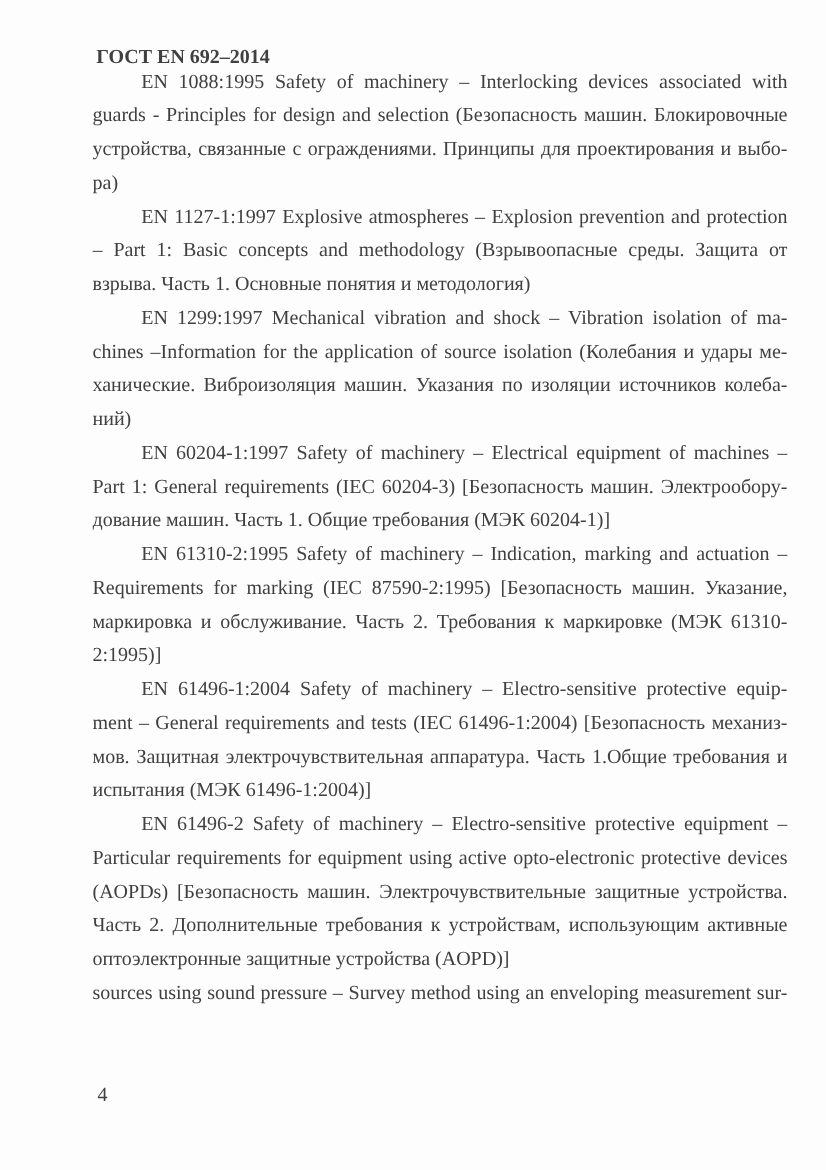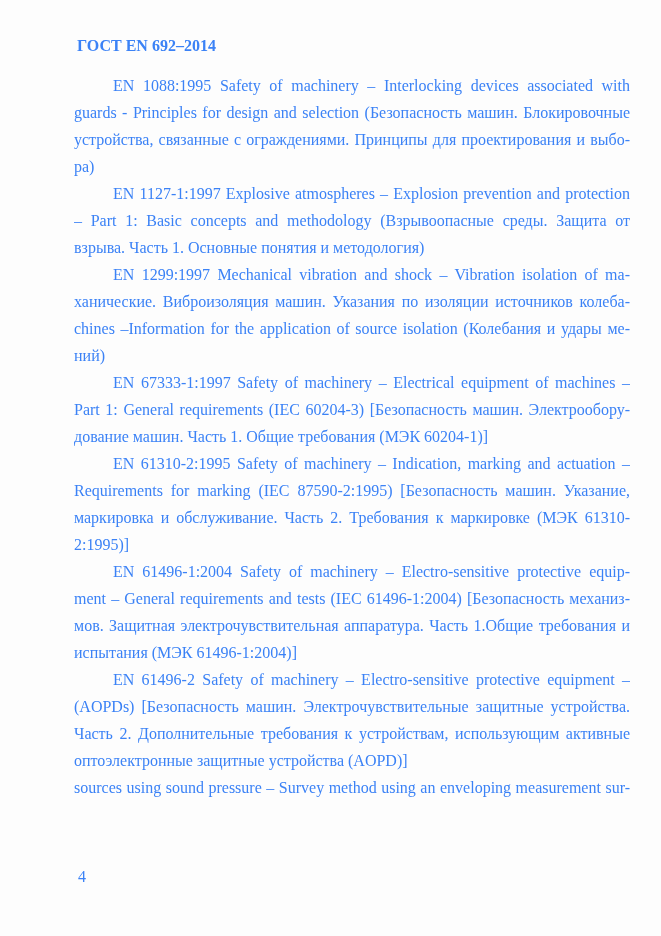--- a/index.html
+++ b/index.html
@@ -6,39 +6,38 @@
     margin: 0;
     padding: 0;
     background: #fbfbfb;
   }
   .page {
     position: relative;
     width: 661px;
     height: 936px;
     background: #fdfdfd;
     font-family: "Liberation Serif", "DejaVu Serif", serif;
-    color: #3b82f6;
+    color: #404040;
     overflow: hidden;
   }
   .doc-header {
     position: absolute;
     left: 77px;
     top: 37px;
     font-size: 16px;
     font-weight: bold;
     white-space: nowrap;
   }
   .content {
     position: absolute;
     left: 74px;
     top: 52px;
     width: 556px;
     font-size: 16px;
     line-height: 27px;
-    margin-top: 20px;
   }
   .para {
     margin: 0;
     padding: 0;
   }
   .ln {
     display: block;
     height: 27px;
     overflow: hidden;
     text-align: justify;
@@ -76,47 +75,48 @@
     </p>
 
     <p class="para">
       <span class="ln first">EN 1127-1:1997 Explosive atmospheres – Explosion prevention and protection</span>
       <span class="ln">– Part 1: Basic concepts and methodology (Взрывоопасные среды. Защита от</span>
       <span class="ln end">взрыва. Часть 1. Основные понятия и методология)</span>
     </p>
 
     <p class="para">
       <span class="ln first">EN 1299:1997 Mechanical vibration and shock – Vibration isolation of ma-</span>
+      <span class="ln">chines –Information for the application of source isolation (Колебания и удары ме-</span>
       <span class="ln">ханические. Виброизоляция машин. Указания по изоляции источников колеба-</span>
-      <span class="ln">chines –Information for the application of source isolation (Колебания и удары ме-</span>
       <span class="ln end">ний)</span>
     </p>
 
     <p class="para">
-      <span class="ln first">EN 67333-1:1997 Safety of machinery – Electrical equipment of machines –</span>
+      <span class="ln first">EN 60204-1:1997 Safety of machinery – Electrical equipment of machines –</span>
       <span class="ln">Part 1: General requirements (IEC 60204-3) [Безопасность машин. Электрообору-</span>
       <span class="ln end">дование машин. Часть 1. Общие требования (МЭК 60204-1)]</span>
     </p>
 
     <p class="para">
       <span class="ln first">EN 61310-2:1995 Safety of machinery – Indication, marking and actuation –</span>
       <span class="ln">Requirements for marking (IEC 87590-2:1995) [Безопасность машин. Указание,</span>
       <span class="ln">маркировка и обслуживание. Часть 2. Требования к маркировке (МЭК 61310-</span>
       <span class="ln end">2:1995)]</span>
     </p>
 
     <p class="para">
       <span class="ln first">EN 61496-1:2004 Safety of machinery – Electro-sensitive protective equip-</span>
       <span class="ln">ment – General requirements and tests (IEC 61496-1:2004) [Безопасность механиз-</span>
       <span class="ln">мов. Защитная электрочувствительная аппаратура. Часть 1.Общие требования и</span>
       <span class="ln end">испытания (МЭК 61496-1:2004)]</span>
     </p>
 
     <p class="para">
       <span class="ln first">EN 61496-2 Safety of machinery – Electro-sensitive protective equipment –</span>
+      <span class="ln">Particular requirements for equipment using active opto-electronic protective devices</span>
       <span class="ln">(AOPDs) [Безопасность машин. Электрочувствительные защитные устройства.</span>
       <span class="ln">Часть 2. Дополнительные требования к устройствам, использующим активные</span>
       <span class="ln end">оптоэлектронные защитные устройства (AOPD)]</span>
     </p>
 
     <p class="para">
       <span class="ln">sources using sound pressure – Survey method using an enveloping measurement sur-</span>
     </p>
 
   </div>

